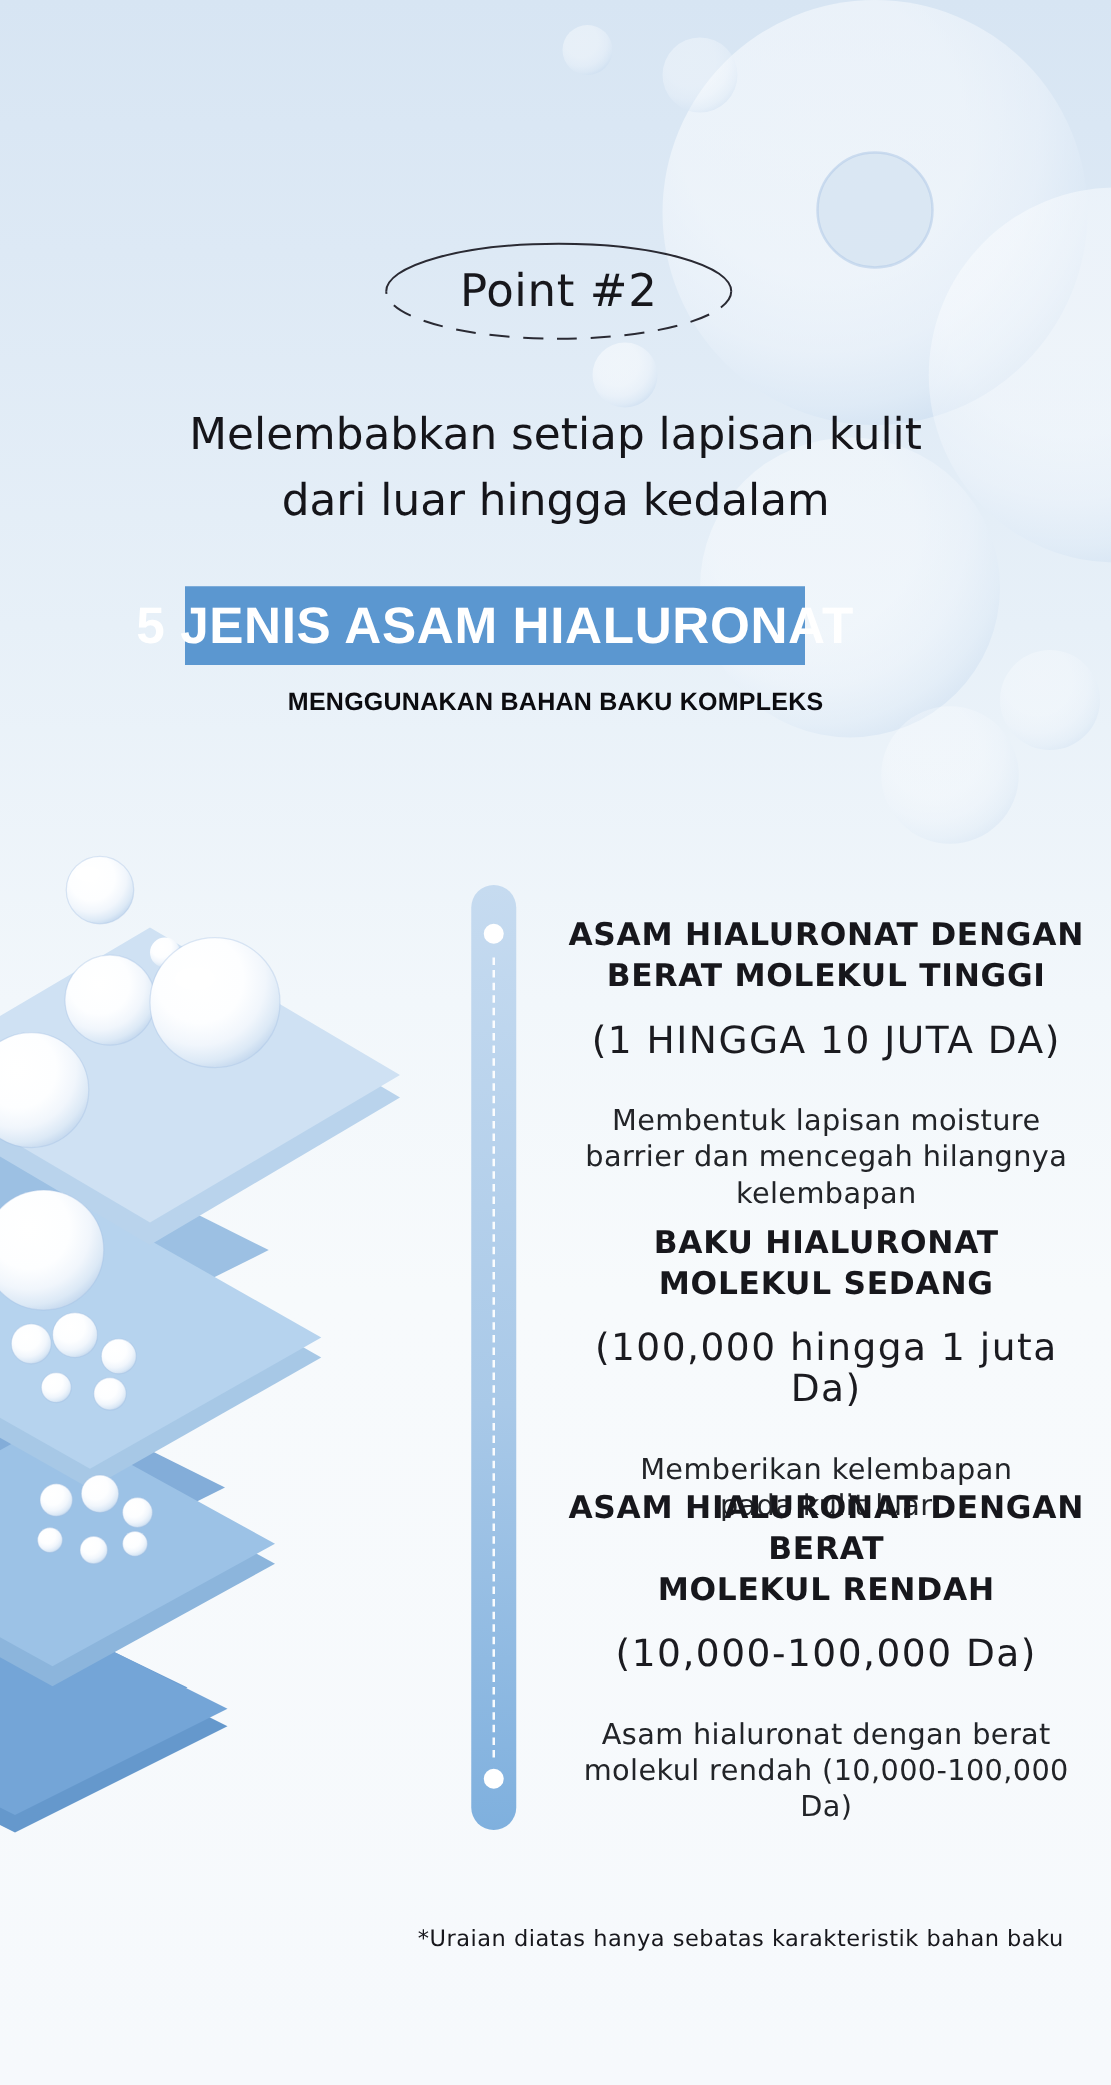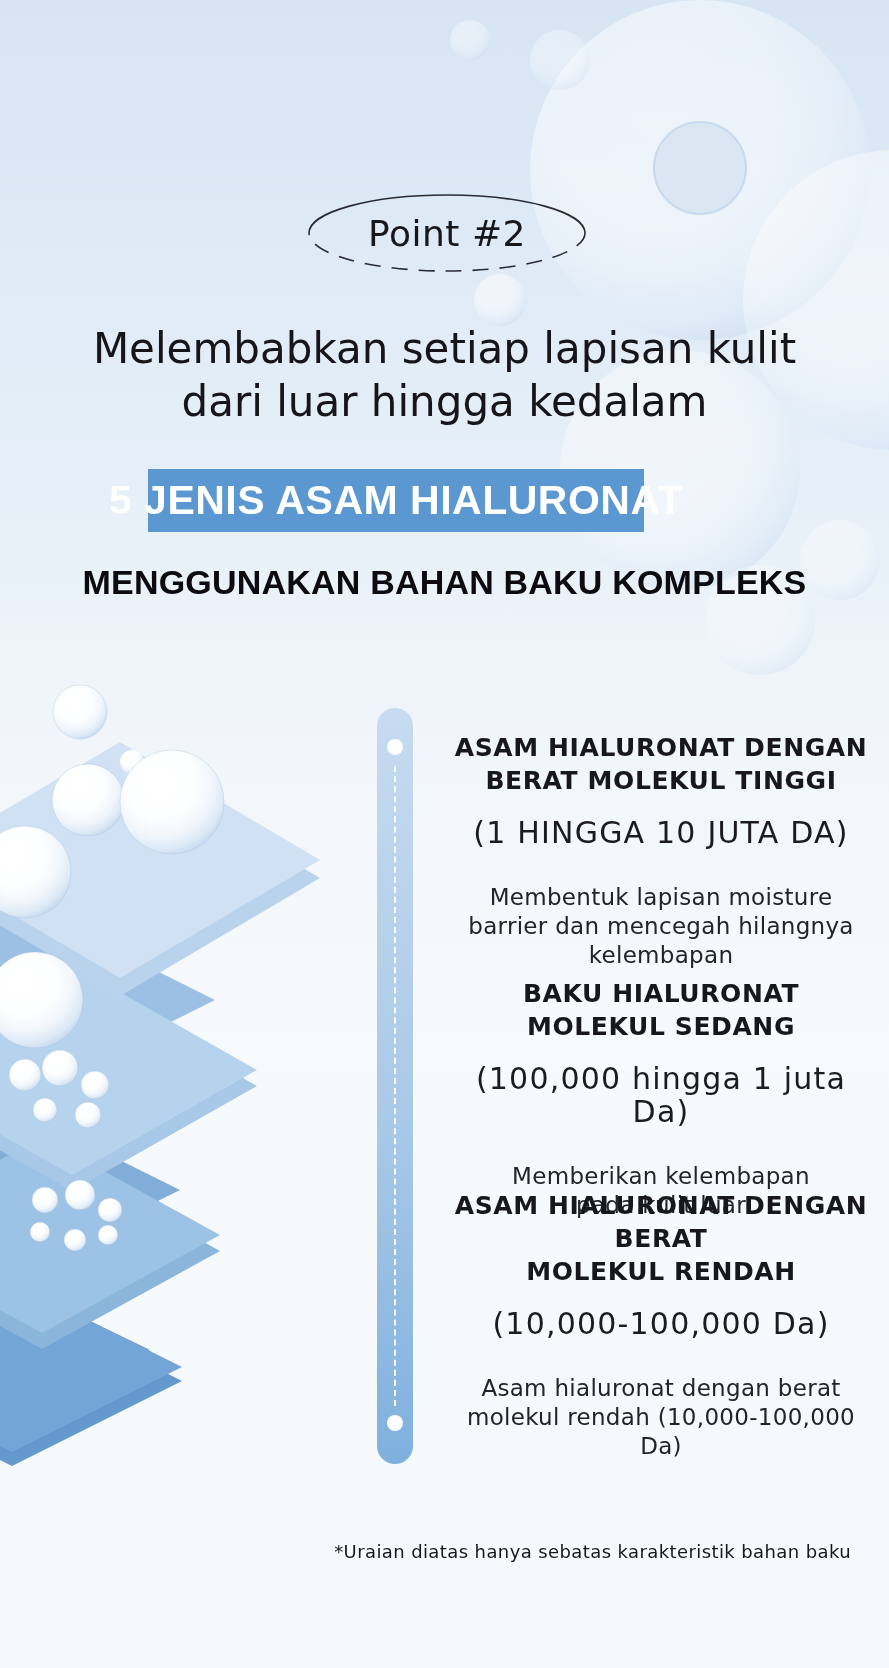--- a/index.html
+++ b/index.html
@@ -17,38 +17,38 @@
 
   .badge{position:absolute;left:307px;top:193px;width:280px;height:80px;}
   .badge svg{position:absolute;top:0;left:0;}
   .badge-label{
     position:absolute;inset:0;display:flex;align-items:center;justify-content:center;
     font-size:36px;color:#17171c;letter-spacing:0.5px;
   }
 
   .heading{
     position:absolute;top:322px;left:0;width:100%;text-align:center;
-    font-size:42px;line-height:53px;color:var(--heading_text,#15151a);
+    font-size:35px;line-height:53px;color:var(--heading_text,#15151a);
     white-space:pre-line;font-weight:400;
   }
 
   .banner{
     position:absolute;left:148px;top:469px;width:496px;height:63px;
     background:var(--banner_bg,#5b97d0);
     display:flex;align-items:center;justify-content:center;
   }
   .banner-label{
     font-family:"Liberation Sans",sans-serif;font-weight:700;
     font-size:41px;color:var(--banner_text,#ffffff);letter-spacing:0.5px;white-space:nowrap;
   }
 
   .subheading{
     position:absolute;top:551px;left:0;width:100%;text-align:center;
     font-family:"Liberation Sans",sans-serif;font-weight:700;
-    font-size:34px;color:#0c0c10;letter-spacing:0.2px;margin-top:12px;
+    font-size:20px;color:#0c0c10;letter-spacing:0.2px;
   }
 
   .timeline{
     position:absolute;left:377px;top:708px;width:36px;height:756px;border-radius:18px;
     background:linear-gradient(180deg,var(--timeline_top,#c6dbf0) 0%,#a9c9e8 55%,var(--timeline_bottom,#7fb0de) 100%);
   }
   .timeline-dash{
     position:absolute;left:17px;top:58px;height:640px;width:0;
     border-left:2px dashed rgba(255,255,255,0.95);
   }

